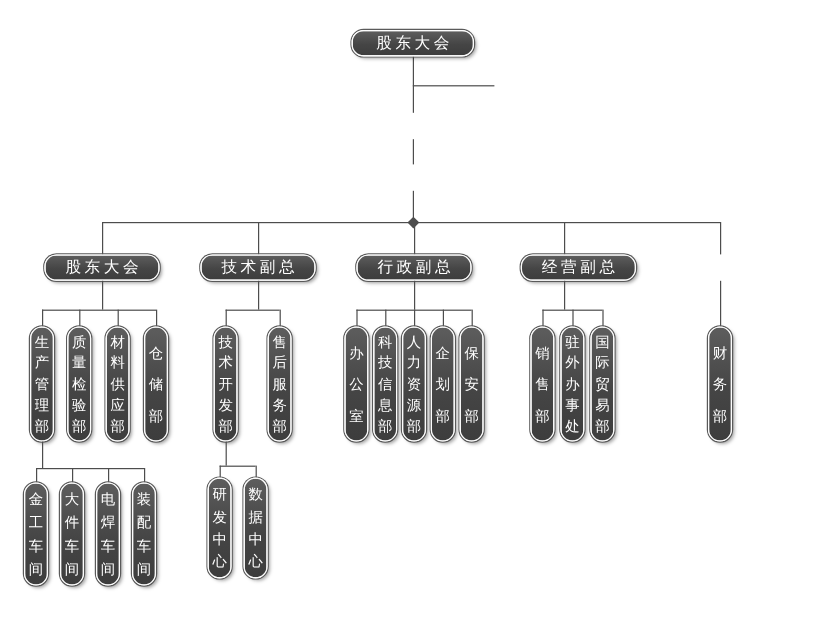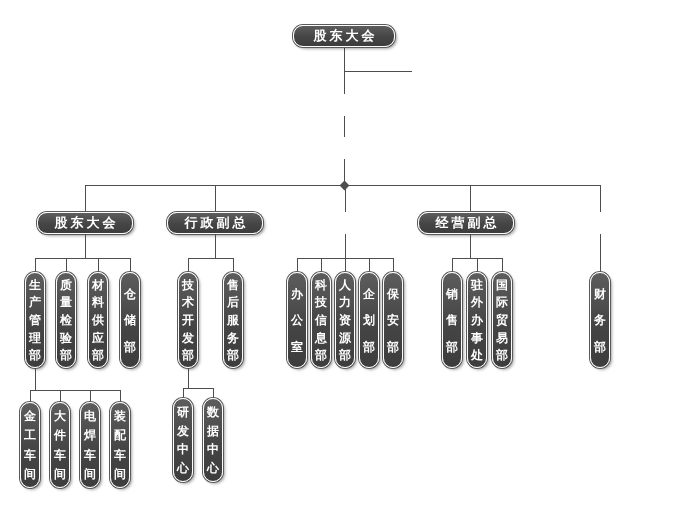--- a/index.html
+++ b/index.html
@@ -6,21 +6,21 @@
   body{font-family:"DejaVu Sans","Liberation Sans",sans-serif;}
   .stage{position:relative;width:680px;height:520px;background:#ffffff;overflow:hidden;}
   .node{
     position:absolute;
     background:linear-gradient(180deg,#5d5d5d 0%,#454545 55%,#3d3d3d 100%);
     color:#ffffff;
     border:1px solid #fdfdfd;
     box-shadow:0 0 0 1px #5a5a5a, 2px 2px 3px rgba(0,0,0,.35);
     box-sizing:border-box;
     display:flex;align-items:center;justify-content:center;
-    font-weight:bold;
+    font-weight:normal;
   }
   .hbox{height:22px;border-radius:10px;font-size:13px;letter-spacing:3px;padding-left:3px;}
   .vbox{width:20px;border-radius:10px;font-size:12px;flex-direction:column;justify-content:space-evenly;}
   .vbox span{display:block;line-height:1;}
   .ln{position:absolute;background:#4d4d4d;}
   .lnv{width:1px;}
   .lnh{height:1px;}
   .diamond{position:absolute;width:7px;height:7px;background:#4d4d4d;transform:rotate(45deg);}
 </style>
 </head>
@@ -37,22 +37,23 @@
 
   <div class="ln lnv" style="left:85px;top:185px;height:27px;"></div>
   <div class="ln lnv" style="left:215px;top:185px;height:27px;"></div>
   <div class="ln lnv" style="left:345px;top:185px;height:27px;"></div>
   <div class="ln lnv" style="left:470px;top:185px;height:27px;"></div>
   <div class="ln lnv" style="left:600px;top:185px;height:27px;"></div>
 
   <div class="node hbox" style="left:293px;top:25px;width:102px;">股东大会</div>
 
   <div class="node hbox" style="left:37px;top:212px;width:96px;">股东大会</div>
-  <div class="node hbox" style="left:167px;top:212px;width:96px;">行政副总</div>
-  <div class="node hbox" style="left:418px;top:212px;width:96px;text-align:right;">经营副总</div>
+  <div class="node hbox" style="left:167px;top:212px;width:96px;">技术副总</div>
+  <div class="node hbox" style="left:297px;top:212px;width:96px;">行政副总</div>
+  <div class="node hbox" style="left:434px;top:212px;width:96px;text-align:right;">经营副总</div>
 
   <div class="ln lnv" style="left:85px;top:234px;height:24px;"></div>
   <div class="ln lnh" style="left:35px;top:258px;width:95px;"></div>
   <div class="ln lnv" style="left:35px;top:258px;height:14px;"></div>
   <div class="ln lnv" style="left:66px;top:258px;height:14px;"></div>
   <div class="ln lnv" style="left:98px;top:258px;height:14px;"></div>
   <div class="ln lnv" style="left:130px;top:258px;height:14px;"></div>
 
   <div class="node vbox" style="left:25px;top:272px;height:96px;">
       <span>生</span>

